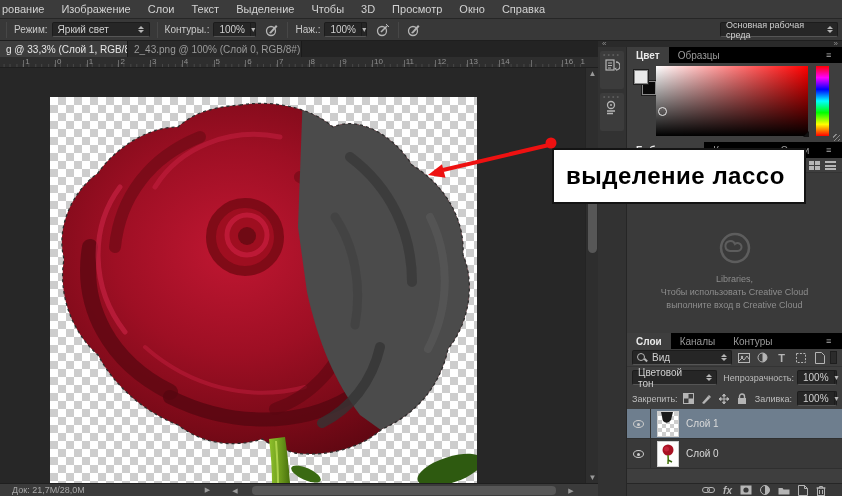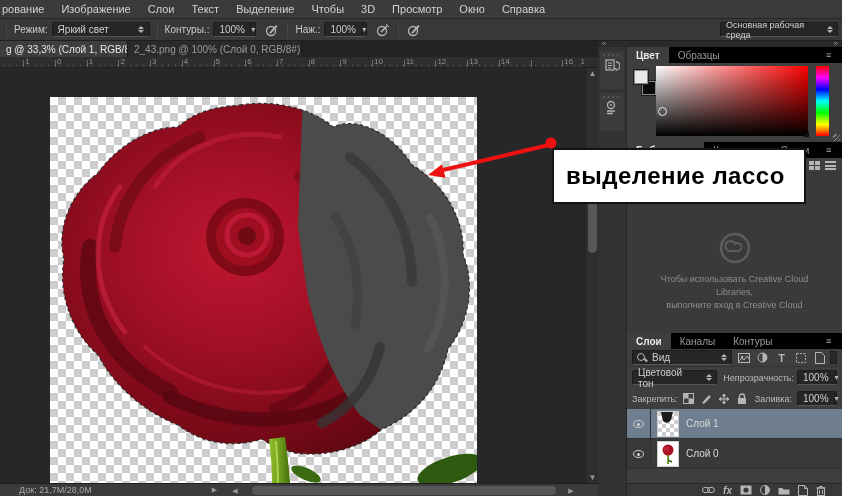--- a/index.html
+++ b/index.html
@@ -64,21 +64,21 @@
 
   
   .vscroll { left:585px; top:68px; width:13px; height:415px; background:#2e2e2e; border-left:1px solid #242424;}
   .vscroll .arrow { position:absolute; left:0; width:13px; height:11px; color:#9a9a9a; font-size:8px;
      display:flex; align-items:center; justify-content:center;}
   .vscroll .thumb { position:absolute; left:2px; top:130px; width:9px; height:55px; background:#575757; border-radius:5px; }
 
   
   .status-bar { left:0; top:483px; width:598px; height:13px; background:#3b3b3b; border-top:1px solid #1f1f1f;
     display:flex; align-items:center; font-size:9px; color:#a9a9a9;}
-  .status-doc { padding-left:19px; white-space:nowrap;}
+  .status-doc { padding-left:12px; white-space:nowrap;}
   .status-pop { margin-left:120px; color:#9a9a9a; font-size:7px;}
   .hscroll { position:absolute; left:230px; top:1px; width:346px; height:11px; }
   .hscroll .thumb { position:absolute; left:22px; top:1px; width:304px; height:9px; background:#575757; border-radius:4px;}
   .hscroll .arrow { position:absolute; top:0; width:10px; height:11px; color:#9a9a9a; font-size:7px;
      display:flex;align-items:center;justify-content:center;}
 
   
   .dock-top { left:598px; top:41px; width:244px; height:6px; background:#2a2a2a; color:#8f8f8f;
     font-size:8px; line-height:5px; padding:0 4px; display:flex; justify-content:space-between;}
   .icon-strip { left:598px; top:47px; width:29px; height:449px; background:#323232; border-right:1px solid #262626;}
@@ -397,22 +397,22 @@
   <div class="lib-toolbar">
     <span class="view-icon grid-icon" style="right:22px"></span>
     <span class="view-icon list-icon" style="right:6px"></span>
   </div>
   <div class="lib-body">
     <svg class="cc-logo" width="34" height="34" viewBox="0 0 34 34">
       <circle cx="17" cy="17" r="14" fill="none" stroke="#5d5d5d" stroke-width="2.5"></circle>
       <path d="M 12 20 a 5 5 0 1 1 5 -7 a 4 4 0 1 1 2 7 z" fill="none" stroke="#5d5d5d" stroke-width="2"></path>
     </svg>
     <div class="lib-msg">
+        <div>Libraries,</div>
         <div>Чтобы использовать Creative Cloud</div>
-        <div>Libraries,</div>
         <div>выполните вход в Creative Cloud</div>
       </div>
   </div>
 
   <div class="ptab-row">
     <div class="ptab active">Слои</div>
     <div class="ptab">Каналы</div>
     <div class="ptab">Контуры</div>
     <span class="pmenu">≡</span>
   </div>

